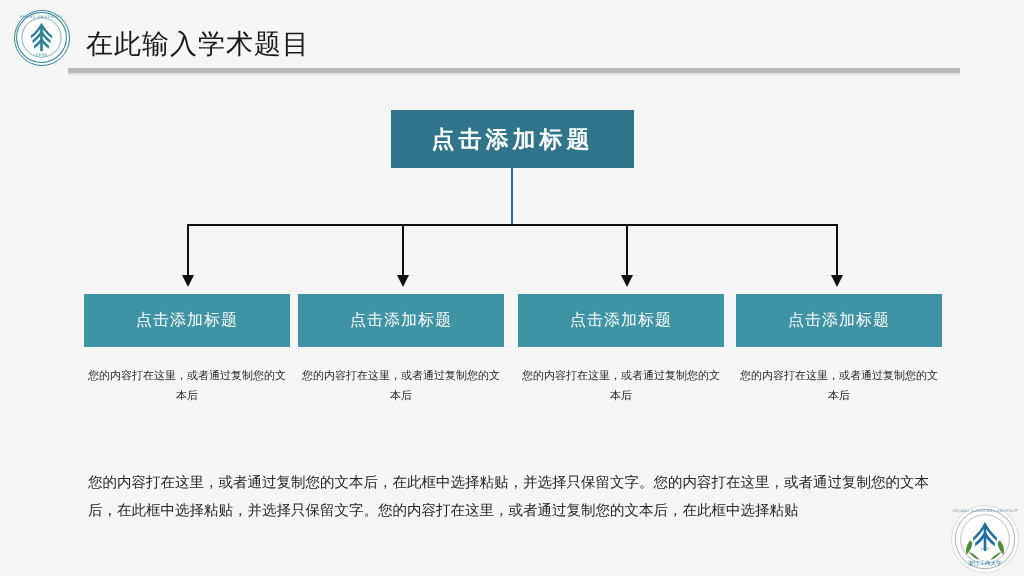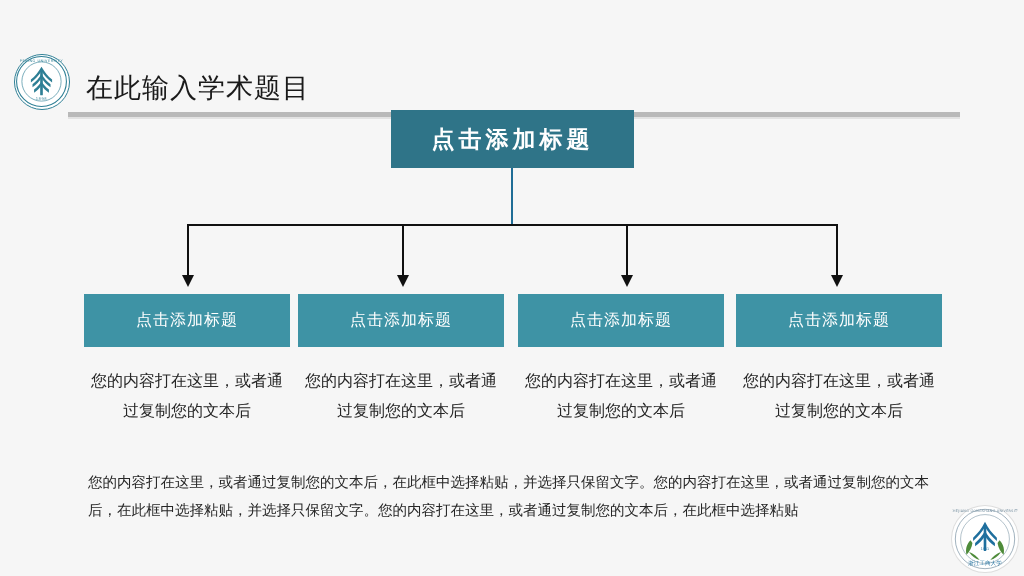--- a/index.html
+++ b/index.html
@@ -6,21 +6,21 @@
   body{
     width:1024px;height:576px;
     background:#f6f6f6;
     font-family:"Liberation Sans","DejaVu Sans",sans-serif;
     overflow:hidden;
     position:relative;
   }
   .slide{position:absolute;inset:0;background:#f6f6f6;}
 
   
-  .header{position:absolute;left:0;top:0;width:1024px;height:70px;margin-top:44px;}
+  .header{position:absolute;left:0;top:0;width:1024px;height:70px;}
   .logo-pku{
     position:absolute;left:14px;top:10px;width:56px;height:56px;
     border-radius:50%;
     background:#ffffff;
     border:1.5px solid #2e7f95;
     box-sizing:border-box;
   }
   .logo-pku svg{display:block;}
   .header-title{
     position:absolute;left:86px;top:26px;
@@ -84,21 +84,21 @@
   .card.c3{left:518px;width:206px;}
   .card.c4{left:736px;width:206px;}
   .card-label{
     color:#ffffff;font-size:16px;letter-spacing:1px;
     font-family:"DejaVu Sans","Liberation Sans",sans-serif;
   }
 
   
   .body-text{
     position:absolute;top:366px;
-    font-size:16px;color:#262626;line-height:1.85;
+    font-size:11px;color:#262626;line-height:1.85;
     text-align:center;
     font-family:"DejaVu Sans","Liberation Sans",sans-serif;
   }
   .body-text.t1{left:84px;width:206px;}
   .body-text.t2{left:298px;width:206px;}
   .body-text.t3{left:518px;width:206px;}
   .body-text.t4{left:736px;width:206px;}
 
   
   .footer-para{

